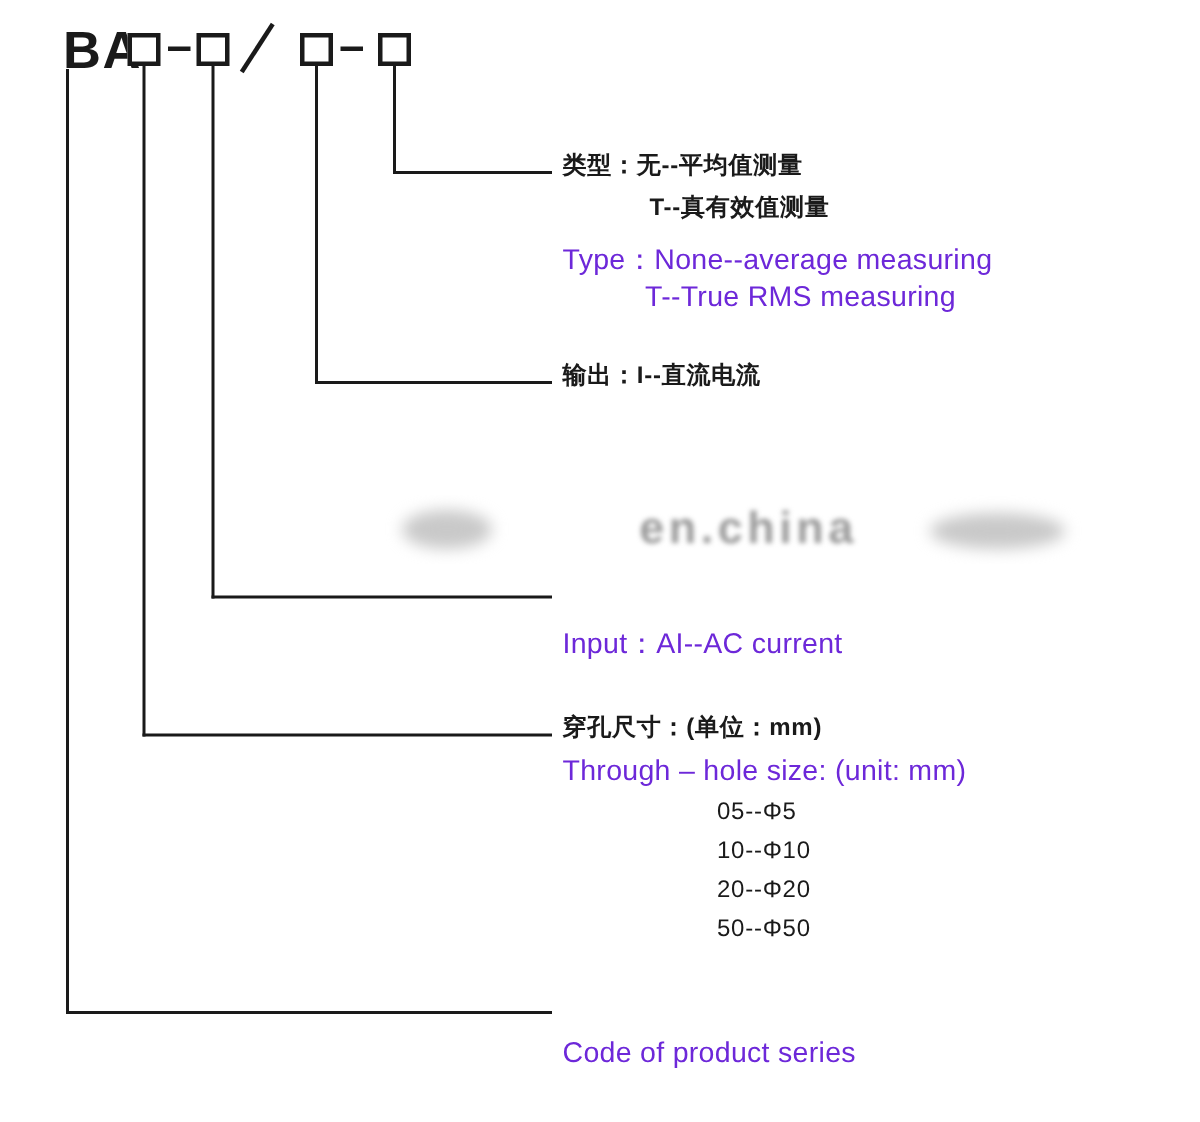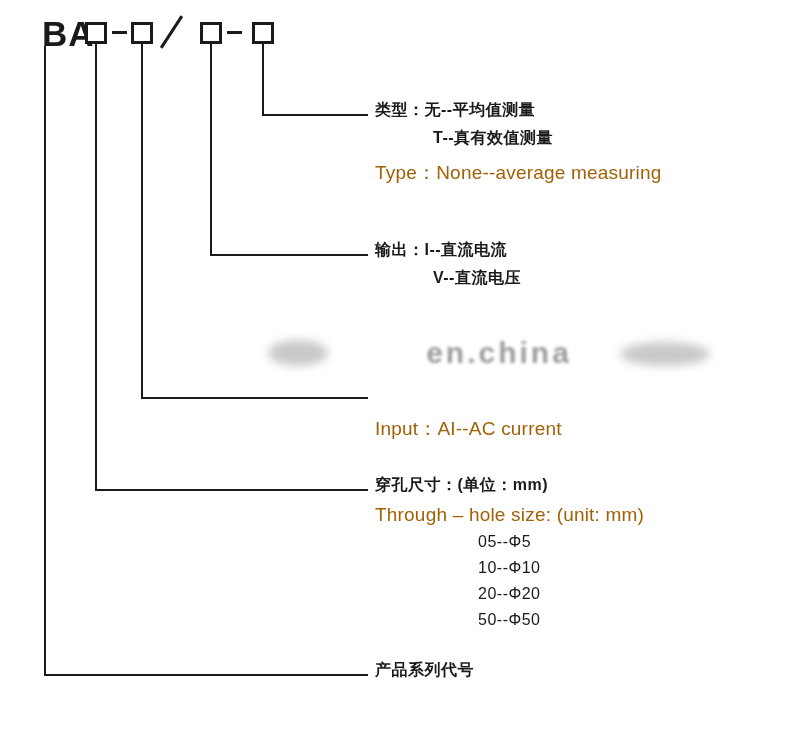--- a/index.html
+++ b/index.html
@@ -22,21 +22,21 @@
   .code-prefix {
     left: 26px; top: 14px;
     font-size: 35px; font-weight: 600; letter-spacing: 1px; margin-left: 16px;
   }
   .slash {
     left: 170px; top: 13px;
     width: 3px; height: 38px;
     transform: rotate(33deg);
   }
   .cn { font-size: 16px; font-weight: 600; letter-spacing: 0.5px; white-space: nowrap; }
-  .en { font-size: 19px; font-weight: 400; letter-spacing: 0.2px; white-space: nowrap; color: #a16207; text-align: right; }
+  .en { font-size: 19px; font-weight: 400; letter-spacing: 0.2px; white-space: nowrap; color: #6d28d9; text-align: right; }
   .size-row { font-size: 16px; font-weight: 500; letter-spacing: 0.5px; white-space: nowrap; }
   .watermark {
     left: 248px; top: 330px; width: 502px; height: 46px;
     background: rgba(255,255,255,0.93);
     display: flex; align-items: center; justify-content: center;
     overflow: hidden;
   }
   .wm-text {
     color: #9b9b9b;
     font-size: 30px; font-weight: 700; letter-spacing: 3px;
@@ -73,34 +73,34 @@
 
   <div class="abs line" style="left:95px; top:44px; width:2px; height:447px;"></div>
   <div class="abs line" style="left:95px; top:489px; width:273px; height:2px;"></div>
 
   <div class="abs line" style="left:44px; top:46px; width:2px; height:630px;"></div>
   <div class="abs line" style="left:44px; top:674px; width:324px; height:2px;"></div>
 
   <div class="abs cn" style="left:375px; top:100px;">类型：无--平均值测量</div>
   <div class="abs cn" style="left:433px; top:128px;">T--真有效值测量</div>
   <div class="abs en" style="left:375px; top:160px;">Type：None--average measuring</div>
+  <div class="abs en" style="left:430px; top:188px;">T--True RMS measuring</div>
 
   <div class="abs cn" style="left:375px; top:240px;">输出：I--直流电流</div>
-  <div class="abs cn" style="left:433px; top:268px;">V--直流电压</div>
 
   <div class="abs watermark">
     <div class="wm-blob" style="left:20px; top:10px; width:60px; height:26px;"></div>
     <div class="wm-blob" style="right:40px; top:12px; width:90px; height:24px;"></div>
     <span class="wm-text">en.china</span>
   </div>
 
   <div class="abs en" style="left:375px; top:416px;">Input：AI--AC current</div>
 
   <div class="abs cn" style="left:375px; top:475px;">穿孔尺寸：(单位：mm)</div>
   <div class="abs en" style="left:375px; top:504px;">Through – hole size: (unit: mm)</div>
   <div class="abs size-row" style="left:478px; top:533px;">05--Φ5</div>
   <div class="abs size-row" style="left:478px; top:559px;">10--Φ10</div>
   <div class="abs size-row" style="left:478px; top:585px;">20--Φ20</div>
   <div class="abs size-row" style="left:478px; top:611px;">50--Φ50</div>
 
-  <div class="abs cn" style="left:375px; top:660px;">产品系列代号</div>
+  <div class="abs en" style="left:375px; top:692px;">Code of product series</div>
 
 </div>
 
 </body></html>

